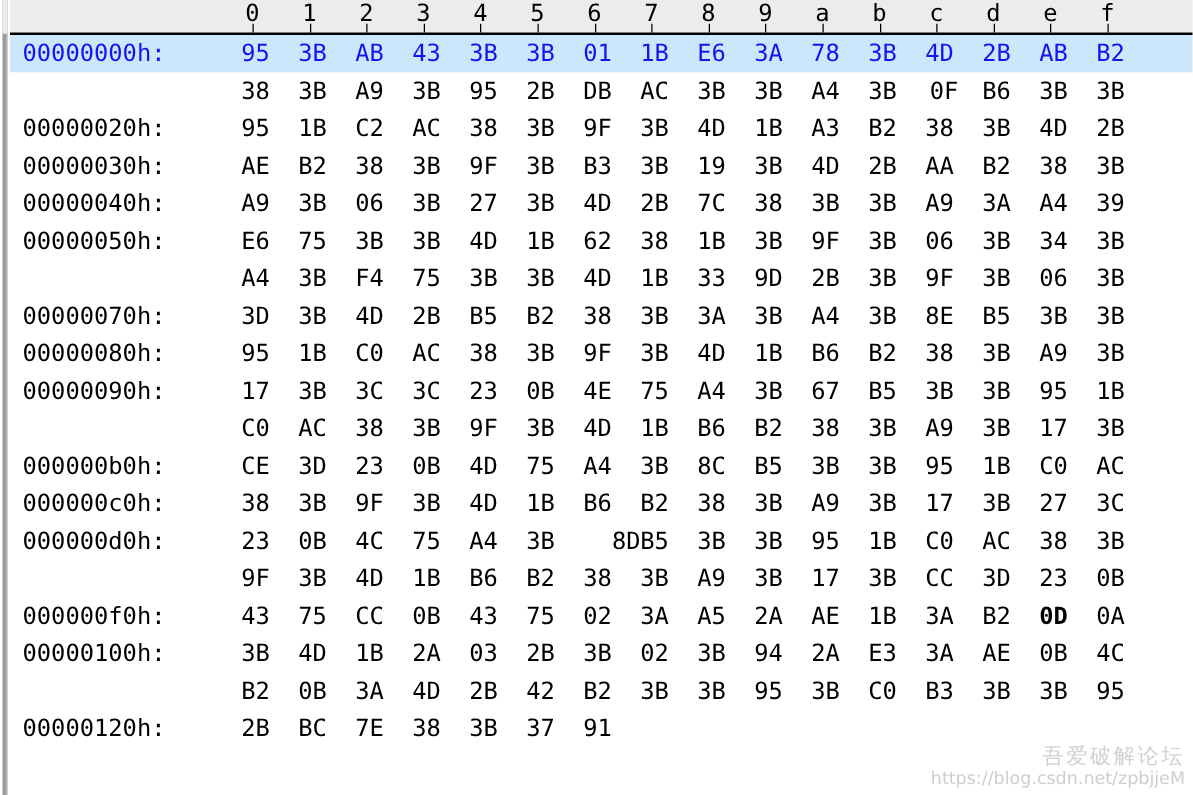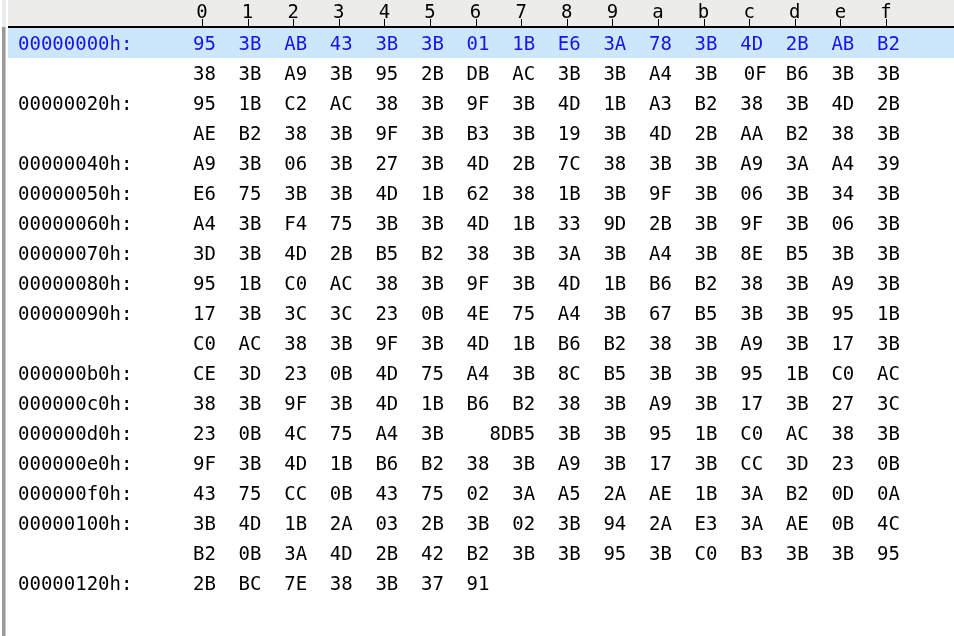--- a/index.html
+++ b/index.html
@@ -239,20 +239,21 @@
         <span class="byte" style="left: 549.8px;">4D</span>
         <span class="byte" style="left: 595.4px;">1B</span>
         <span class="byte" style="left: 641px;">A3</span>
         <span class="byte" style="left: 686.6px;">B2</span>
         <span class="byte" style="left: 732.2px;">38</span>
         <span class="byte" style="left: 777.8px;">3B</span>
         <span class="byte" style="left: 823.4px;">4D</span>
         <span class="byte" style="left: 869px;">2B</span>
       </div>
       <div class="hex-row">
+        <span class="offset">00000030h:</span>
         <span class="byte" style="left: 185px;">AE</span>
         <span class="byte" style="left: 230.6px;">B2</span>
         <span class="byte" style="left: 276.2px;">38</span>
         <span class="byte" style="left: 321.8px;">3B</span>
         <span class="byte" style="left: 367.4px;">9F</span>
         <span class="byte" style="left: 413px;">3B</span>
         <span class="byte" style="left: 458.6px;">B3</span>
         <span class="byte" style="left: 504.2px;">3B</span>
         <span class="byte" style="left: 549.8px;">19</span>
         <span class="byte" style="left: 595.4px;">3B</span>
@@ -295,21 +296,20 @@
         <span class="byte" style="left: 549.8px;">1B</span>
         <span class="byte" style="left: 595.4px;">3B</span>
         <span class="byte" style="left: 641px;">9F</span>
         <span class="byte" style="left: 686.6px;">3B</span>
         <span class="byte" style="left: 732.2px;">06</span>
         <span class="byte" style="left: 777.8px;">3B</span>
         <span class="byte" style="left: 823.4px;">34</span>
         <span class="byte" style="left: 869px;">3B</span>
       </div>
       <div class="hex-row">
-        <span class="offset">00000060h:</span>
         <span class="byte" style="left: 185px;">A4</span>
         <span class="byte" style="left: 230.6px;">3B</span>
         <span class="byte" style="left: 276.2px;">F4</span>
         <span class="byte" style="left: 321.8px;">75</span>
         <span class="byte" style="left: 367.4px;">3B</span>
         <span class="byte" style="left: 413px;">3B</span>
         <span class="byte" style="left: 458.6px;">4D</span>
         <span class="byte" style="left: 504.2px;">1B</span>
         <span class="byte" style="left: 549.8px;">33</span>
         <span class="byte" style="left: 595.4px;">9D</span>
@@ -446,21 +446,20 @@
         <span class="byte" style="left: 549.8px;">3B</span>
         <span class="byte" style="left: 595.4px;">3B</span>
         <span class="byte" style="left: 641px;">95</span>
         <span class="byte" style="left: 686.6px;">1B</span>
         <span class="byte" style="left: 732.2px;">C0</span>
         <span class="byte" style="left: 777.8px;">AC</span>
         <span class="byte" style="left: 823.4px;">38</span>
         <span class="byte" style="left: 869px;">3B</span>
       </div>
       <div class="hex-row">
-        <span class="offset">000000e0h:</span>
         <span class="byte" style="left: 185px;">9F</span>
         <span class="byte" style="left: 230.6px;">3B</span>
         <span class="byte" style="left: 276.2px;">4D</span>
         <span class="byte" style="left: 321.8px;">1B</span>
         <span class="byte" style="left: 367.4px;">B6</span>
         <span class="byte" style="left: 413px;">B2</span>
         <span class="byte" style="left: 458.6px;">38</span>
         <span class="byte" style="left: 504.2px;">3B</span>
         <span class="byte" style="left: 549.8px;">A9</span>
         <span class="byte" style="left: 595.4px;">3B</span>
@@ -480,21 +479,21 @@
         <span class="byte" style="left: 367.4px;">43</span>
         <span class="byte" style="left: 413px;">75</span>
         <span class="byte" style="left: 458.6px;">02</span>
         <span class="byte" style="left: 504.2px;">3A</span>
         <span class="byte" style="left: 549.8px;">A5</span>
         <span class="byte" style="left: 595.4px;">2A</span>
         <span class="byte" style="left: 641px;">AE</span>
         <span class="byte" style="left: 686.6px;">1B</span>
         <span class="byte" style="left: 732.2px;">3A</span>
         <span class="byte" style="left: 777.8px;">B2</span>
-        <span class="byte" style="left: 823.4px;">0D</span>
+        <span class="byte" style="left: 823.4px; font-weight: bold;">0D</span>
         <span class="byte" style="left: 869px;">0A</span>
       </div>
       <div class="hex-row">
         <span class="offset">00000100h:</span>
         <span class="byte" style="left: 185px;">3B</span>
         <span class="byte" style="left: 230.6px;">4D</span>
         <span class="byte" style="left: 276.2px;">1B</span>
         <span class="byte" style="left: 321.8px;">2A</span>
         <span class="byte" style="left: 367.4px;">03</span>
         <span class="byte" style="left: 413px;">2B</span>
@@ -532,14 +531,18 @@
         <span class="byte" style="left: 185px;">2B</span>
         <span class="byte" style="left: 230.6px;">BC</span>
         <span class="byte" style="left: 276.2px;">7E</span>
         <span class="byte" style="left: 321.8px;">38</span>
         <span class="byte" style="left: 367.4px;">3B</span>
         <span class="byte" style="left: 413px;">37</span>
         <span class="byte" style="left: 458.6px;">91</span>
       </div>
     </div>
 
+  <div class="watermark">
+    <div class="wm-cn">吾爱破解论坛</div>
+    <div class="wm-url">https://blog.csdn.net/zpbjjeM</div>
+  </div>
 
 </div>
 
 </body></html>

